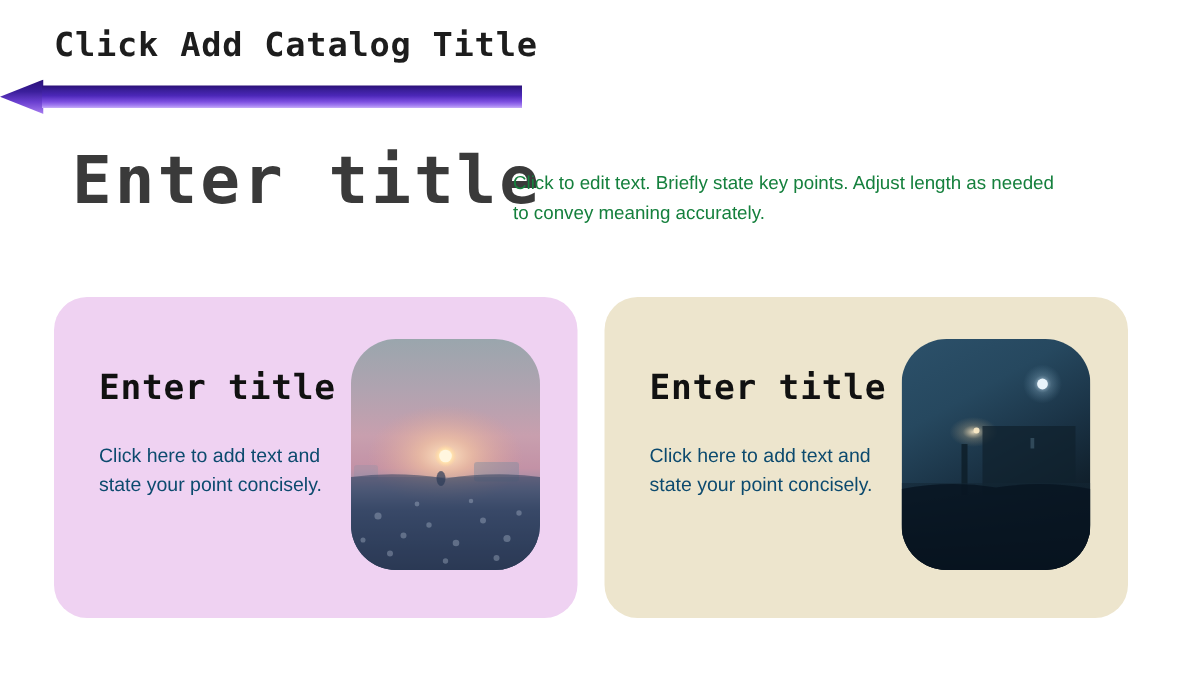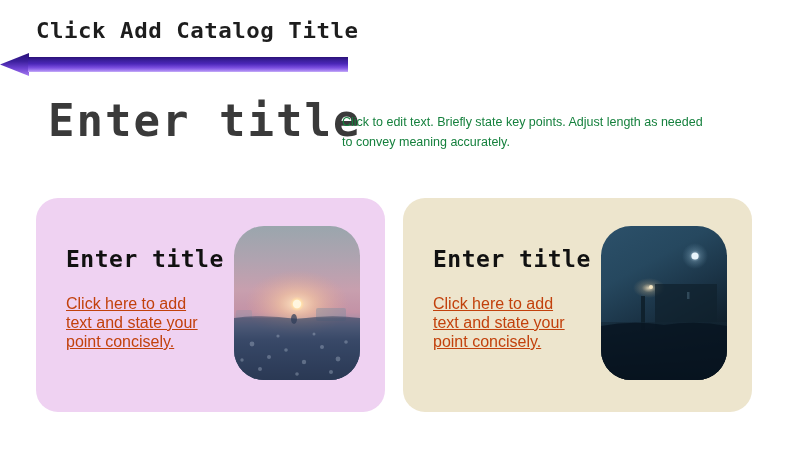--- a/index.html
+++ b/index.html
@@ -117,25 +117,24 @@
   .card-title {
     font-family: "DejaVu Sans Mono", "Liberation Mono", monospace;
     font-size: 23px;
     font-weight: bold;
     letter-spacing: 0.5px;
     color: #111111;
     white-space: nowrap;
     margin: 0 0 22px 0;
   }
   .card-body {
-    font-size: 16px;
+    font-size: 13px;
     line-height: 19px;
-    color: #c2410c;
+    color: #0c4a6e;
     width: 150px;
-    text-decoration: underline;
   }
 
   .card-thumb {
     position: absolute;
     left: 198px;
     top: 28px;
     width: 126px;
     height: 154px;
     border-radius: 30px;
     overflow: hidden;

